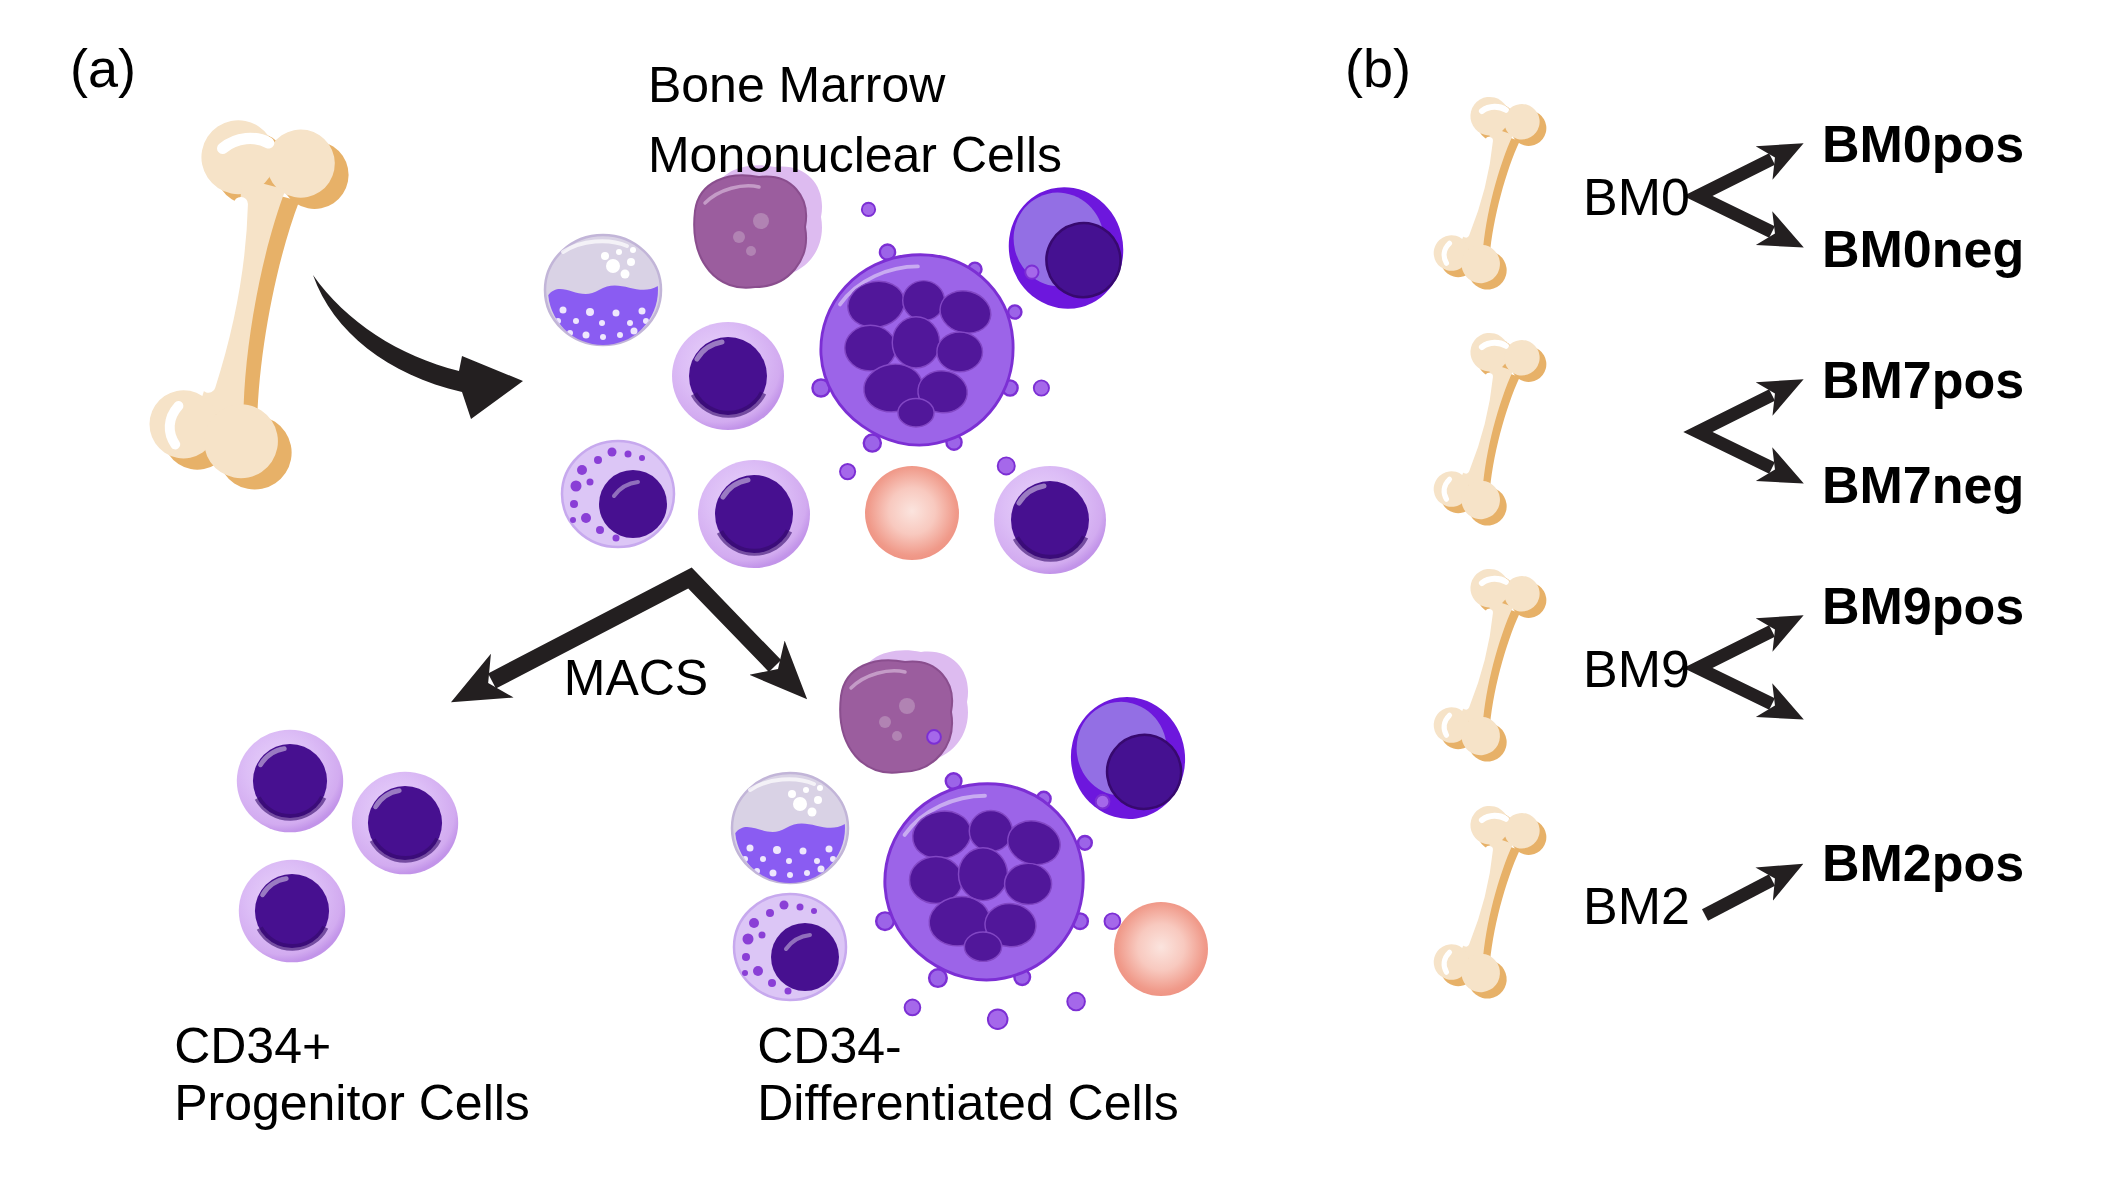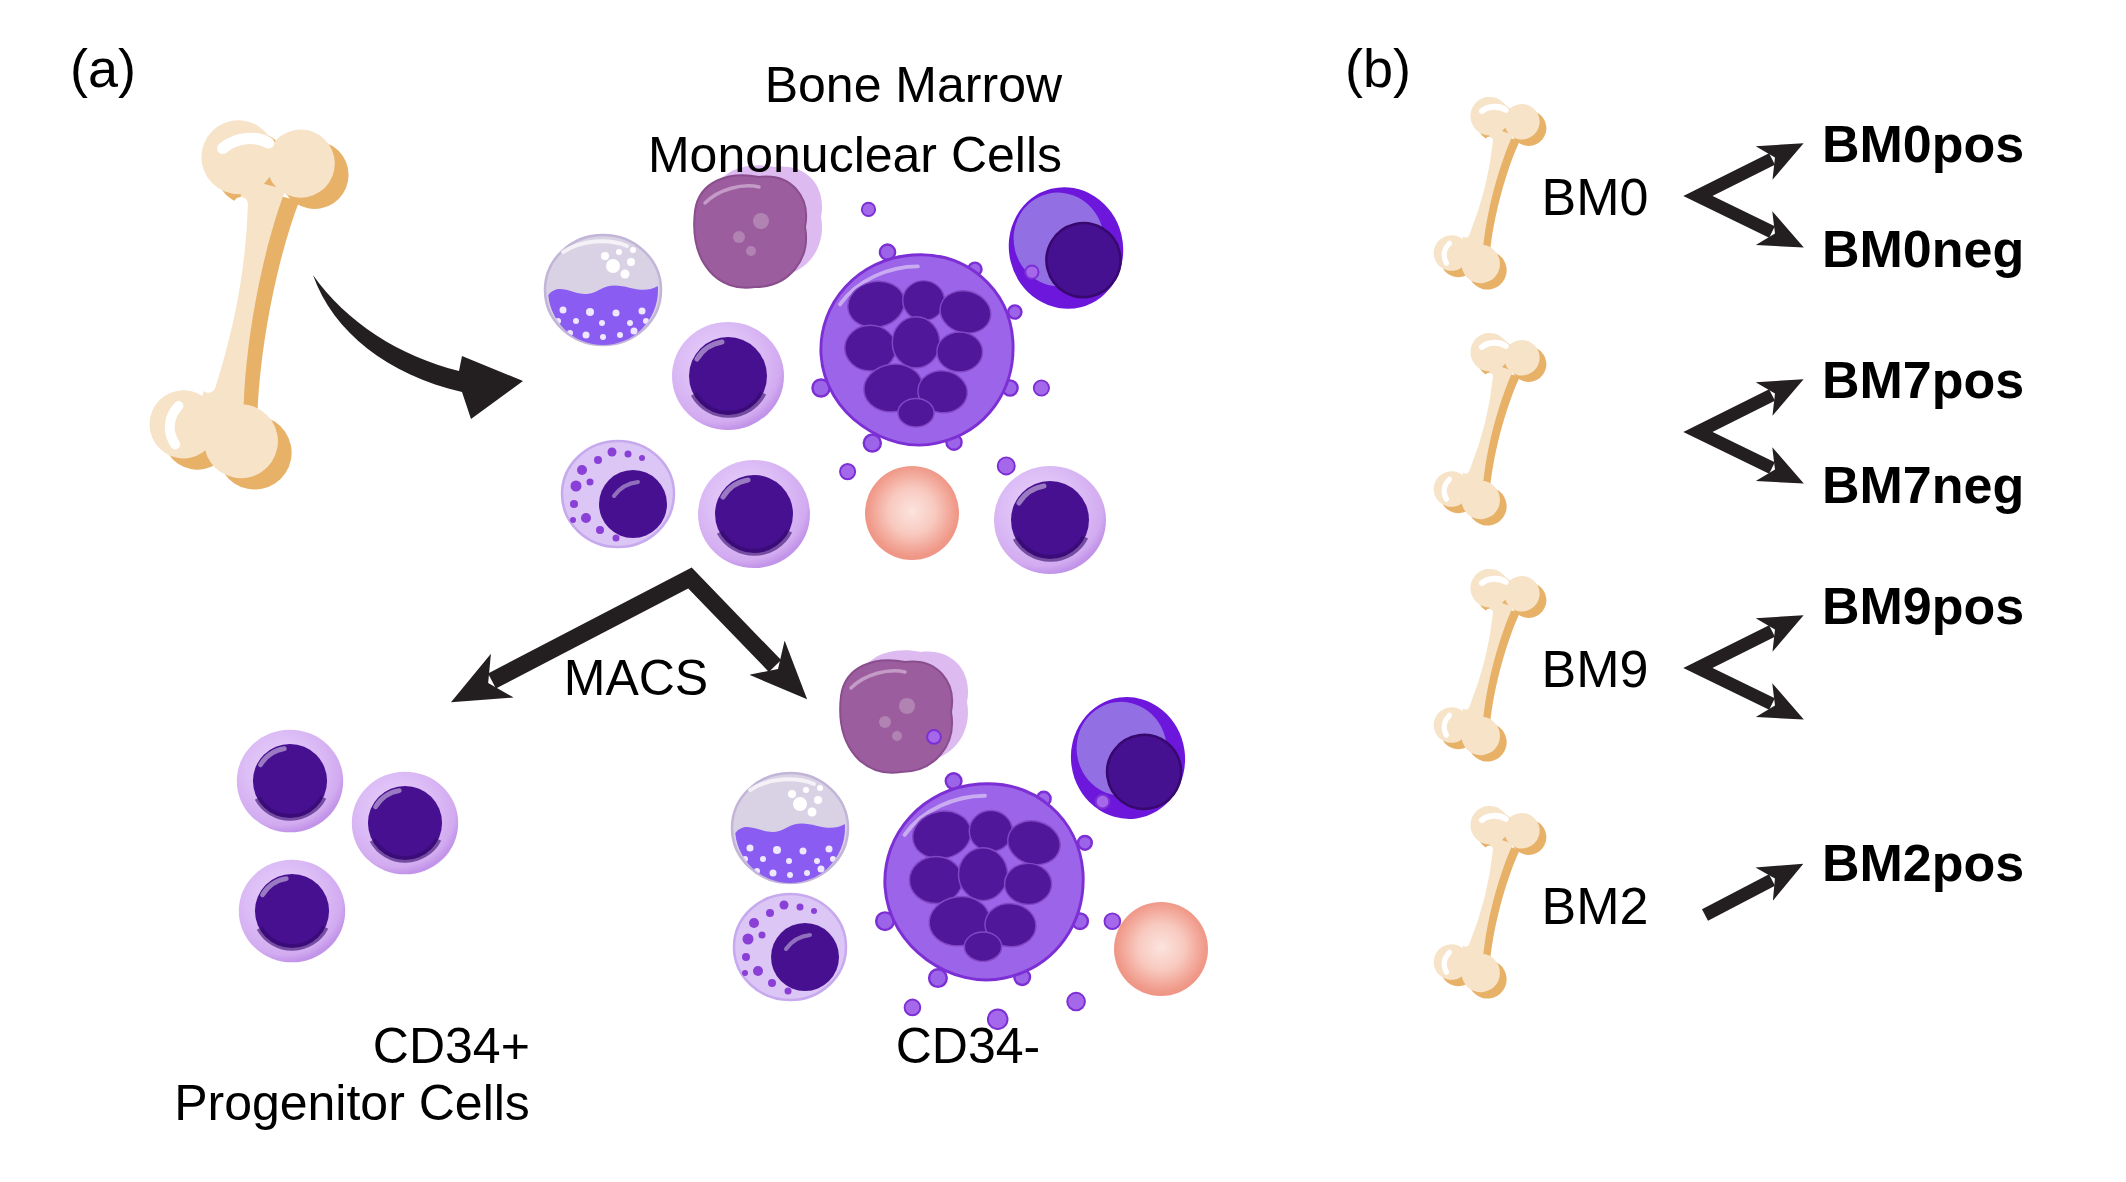--- a/index.html
+++ b/index.html
@@ -6,23 +6,23 @@
   .fig{
     position:relative;
     width:2126px;height:1182px;
     background:#ffffff;
     font-family:"Liberation Sans", sans-serif;
     color:#111;
     overflow:hidden;
   }
   .art{position:absolute;left:0;top:0;}
   .t{position:absolute;font-size:50px;line-height:57px;white-space:nowrap;color:#000;}
-  .center{transform:translateX(-50%);text-align:right;}
+  .center{transform:translateX(-50%);text-align:left;}
   .panel-label{font-size:54px;}
-  .bsample{left:1500px;width:190px;text-align:center;font-size:52px;line-height:54px;}
+  .bsample{left:1500px;width:190px;text-align:right;font-size:52px;line-height:54px;}
   .bbranch{left:1822px;font-size:52px;line-height:54px;font-weight:bold;}
   .title{line-height:70px;}
 </style>
 </head>
 <body>
 
 <div class="fig">
 
   <svg class="art" width="2126" height="1182" viewBox="0 0 2126 1182">
     <defs>
@@ -230,20 +230,21 @@
 
   <div class="t center" style="left:636px;top:650px">MACS</div>
 
   <div class="t center" style="left:352px;top:1018px">
     <div>CD34+</div>
     <div>Progenitor Cells</div>
   </div>
 
   <div class="t center" style="left:968px;top:1018px">
     <div>CD34-</div>
+    <div>Differentiated Cells</div>
   </div>
 
   <div class="t panel-label" style="left:1345px;top:40px">(b)</div>
 
   <div class="t bsample" style="top:170px">BM0</div>
   <div class="t bbranch" style="top:117px">BM0pos</div>
   <div class="t bbranch" style="top:222px">BM0neg</div>
 
   <div class="t bbranch" style="top:353px">BM7pos</div>
   <div class="t bbranch" style="top:458px">BM7neg</div>

